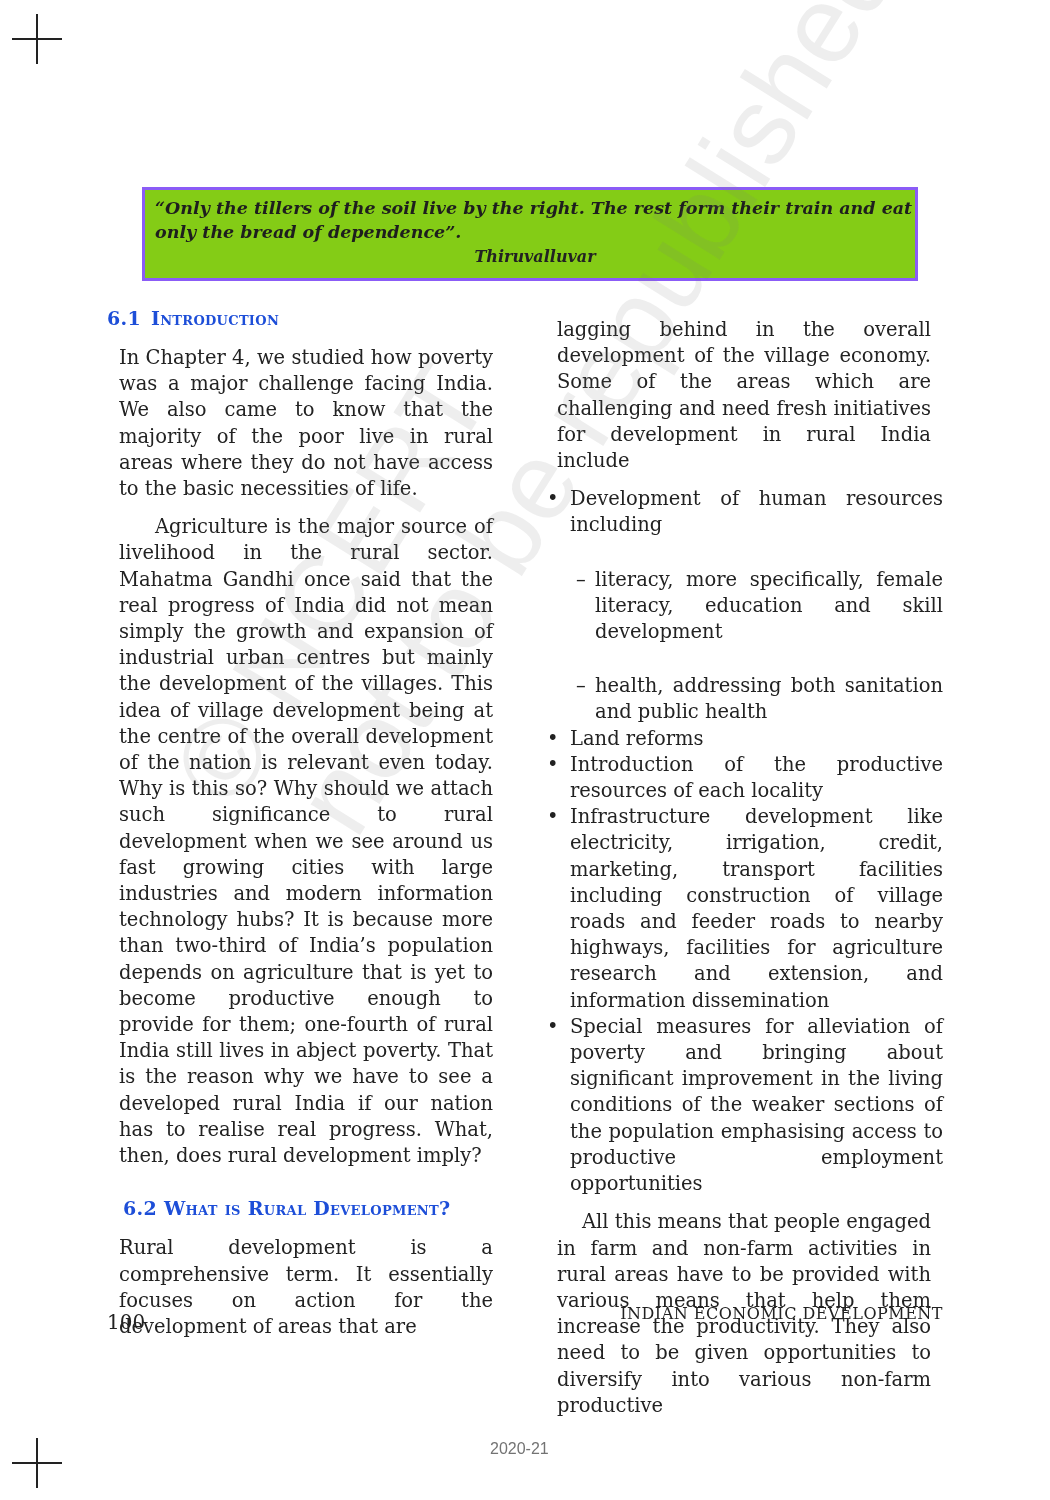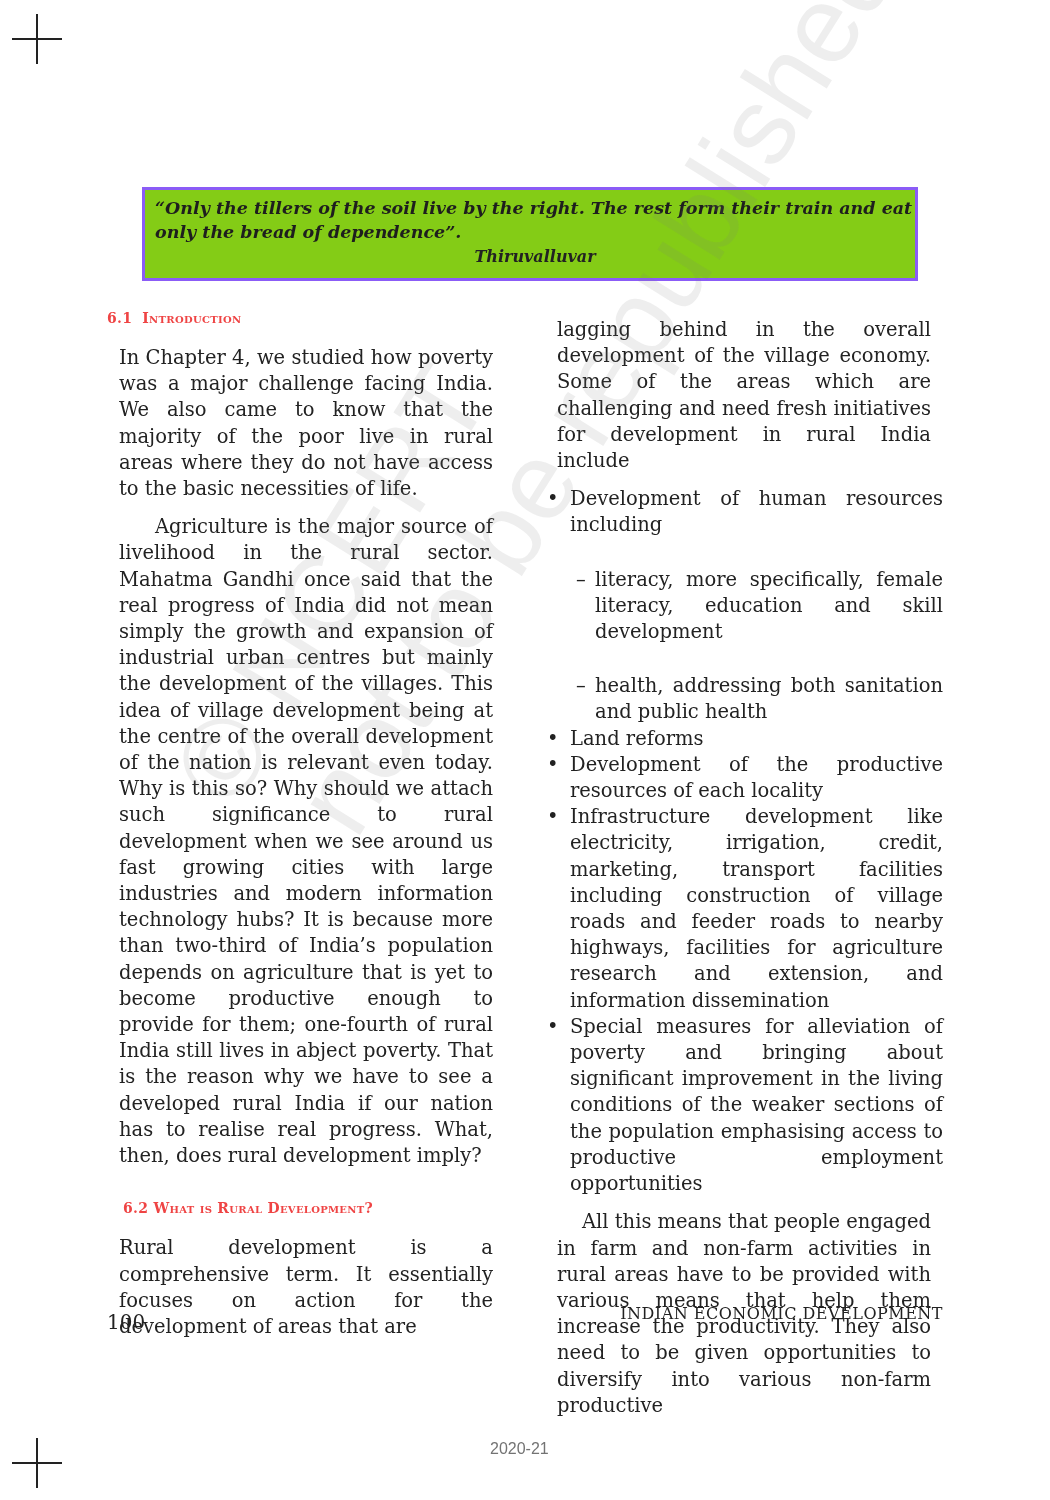--- a/index.html
+++ b/index.html
@@ -17,21 +17,21 @@
                 font-size: 17.5px; line-height: 24px; color: #1e1e1e; margin: 0; }
   .quote-author { text-align: center; font-style: italic; font-weight: bold; font-size: 16px;
                   line-height: 24px; margin: 1px 0 0 0; }
 
   .col { position: absolute; top: 305px; width: 398px; font-size: 19.5px; line-height: 26.2px;
          text-align: justify; }
   .col.left { left: 107px; }
   .col.right { left: 545px; }
   .col p { margin: 12px; }
   .indent { text-indent: 36px; }
-  .heading { color: #ef4444; font-weight: bold; font-size: 14px; line-height: 26px;
+  .heading { color: #1d4ed8; font-weight: bold; font-size: 19px; line-height: 26px;
              margin: 0 0 14px 0; font-variant: small-caps; letter-spacing: 0.3px; text-align: left; }
   .heading .num { margin-right: 10px; }
   .heading.h2 { margin-top: 26px; margin-left: 16px; }
 
   ul.bullets { list-style: none; margin: 0; padding: 0; }
   ul.bullets > li { position: relative; padding-left: 25px; }
   ul.bullets > li::before { content: "•"; position: absolute; left: 2px; top: 0; }
   ul.dashes { list-style: none; margin: 0; padding: 0; }
   ul.dashes > li { position: relative; padding-left: 25px; margin-top: 28px; }
   ul.dashes > li::before { content: "–"; position: absolute; left: 6px; top: 0; }
@@ -76,21 +76,21 @@
   <p>lagging behind in the overall development of the village economy. Some of the areas which are challenging and need fresh initiatives for development in rural India include</p>
   <ul class="bullets">
     <li>
       <span>Development of human resources including</span>
       <ul class="dashes">
         <li>literacy, more specifically, female literacy, education and skill development</li>
         <li>health, addressing both sanitation and public health</li>
       </ul>
     </li>
     <li>Land reforms</li>
-    <li>Development of the productive resources of each locality</li>
+    <li>Introduction of the productive resources of each locality</li>
     <li>Infrastructure development like electricity, irrigation, credit, marketing, transport facilities including construction of village roads and feeder roads to nearby highways, facilities for agriculture research and extension, and information dissemination</li>
     <li>Special measures for alleviation of poverty and bringing about significant improvement in the living conditions of the weaker sections of the population emphasising access to productive employment opportunities</li>
   </ul>
   <p class="indent" style="text-indent:25px">All this means that people engaged in farm and non-farm activities in rural areas have to be provided with various means that help them increase the productivity. They also need to be given opportunities to diversify into various non-farm productive</p>
 </div>
 
 <div class="footer-left">100</div>
 <div class="footer-right">INDIAN ECONOMIC DEVELOPMENT</div>
 <div class="year">2020-21</div>
 

